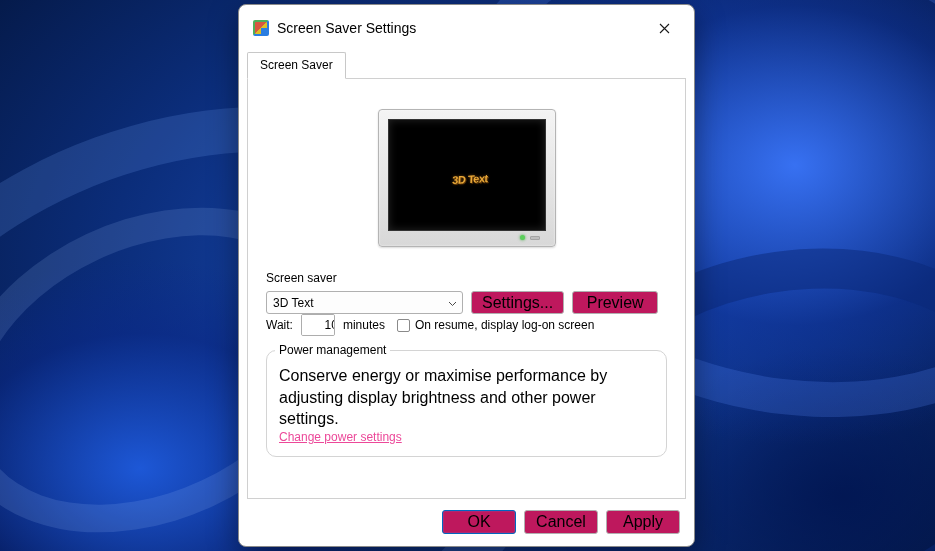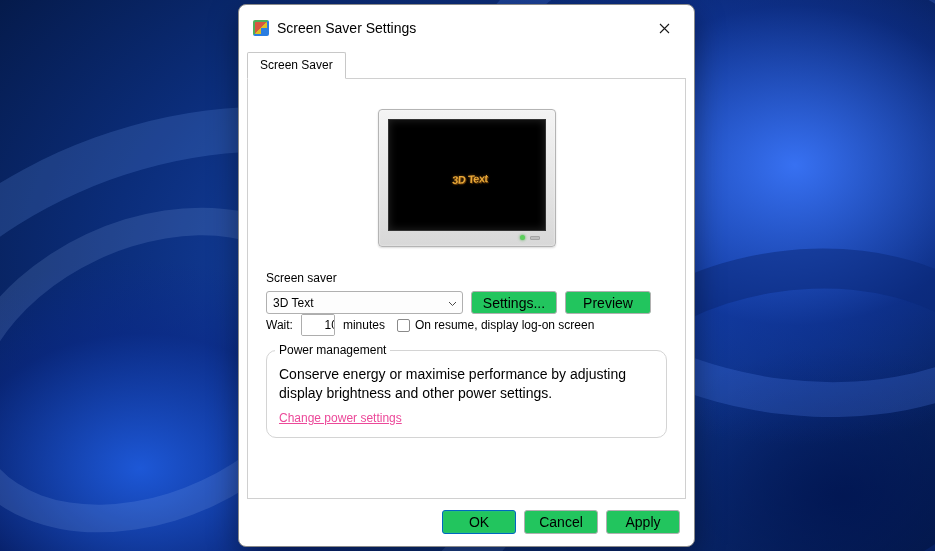--- a/index.html
+++ b/index.html
@@ -168,23 +168,23 @@
     appearance: none;
   }
   .select-arrow {
     position:absolute; right:6px; top:50%; transform:translateY(-50%);
     pointer-events:none;
   }
   .btn {
     height:23px;
     min-width: 86px;
     padding: 0 10px;
-    font-size:14px;
+    font-size:16px;
     font-family:inherit;
-    background:#22c55e;
+    background:#be185d;
     border:1px solid #b0b0b0;
     border-radius:3px;
     cursor:default;
   }
 
   .wait-row { margin-top:0; }
   .label-inline { font-size:12px; }
   .spinner {
     display:flex; align-items:stretch;
     height:22px;
@@ -223,21 +223,21 @@
     padding: 14px 12px 12px;
     position:relative;
   }
   .fieldset .legend {
     position:absolute;
     top:-8px; left:8px;
     background:#fff;
     padding:0 4px;
     font-size:12px;
   }
-  .desc { font-size:14px; color:#000; line-height:1.35; margin-bottom:8px;}
+  .desc { font-size:16px; color:#000; line-height:1.35; }
   .link { color:#ec4899; text-decoration:underline; cursor:pointer;}
 
   .button-row {
     display:flex;
     justify-content:flex-end;
     gap:8px;
     padding: 10px 14px 12px;
   }
   .button-row .btn { min-width:74px; height:24px; }
   .btn.default { border-color:#0067c0; box-shadow: inset 0 0 0 1px #4aa3ff22; }

